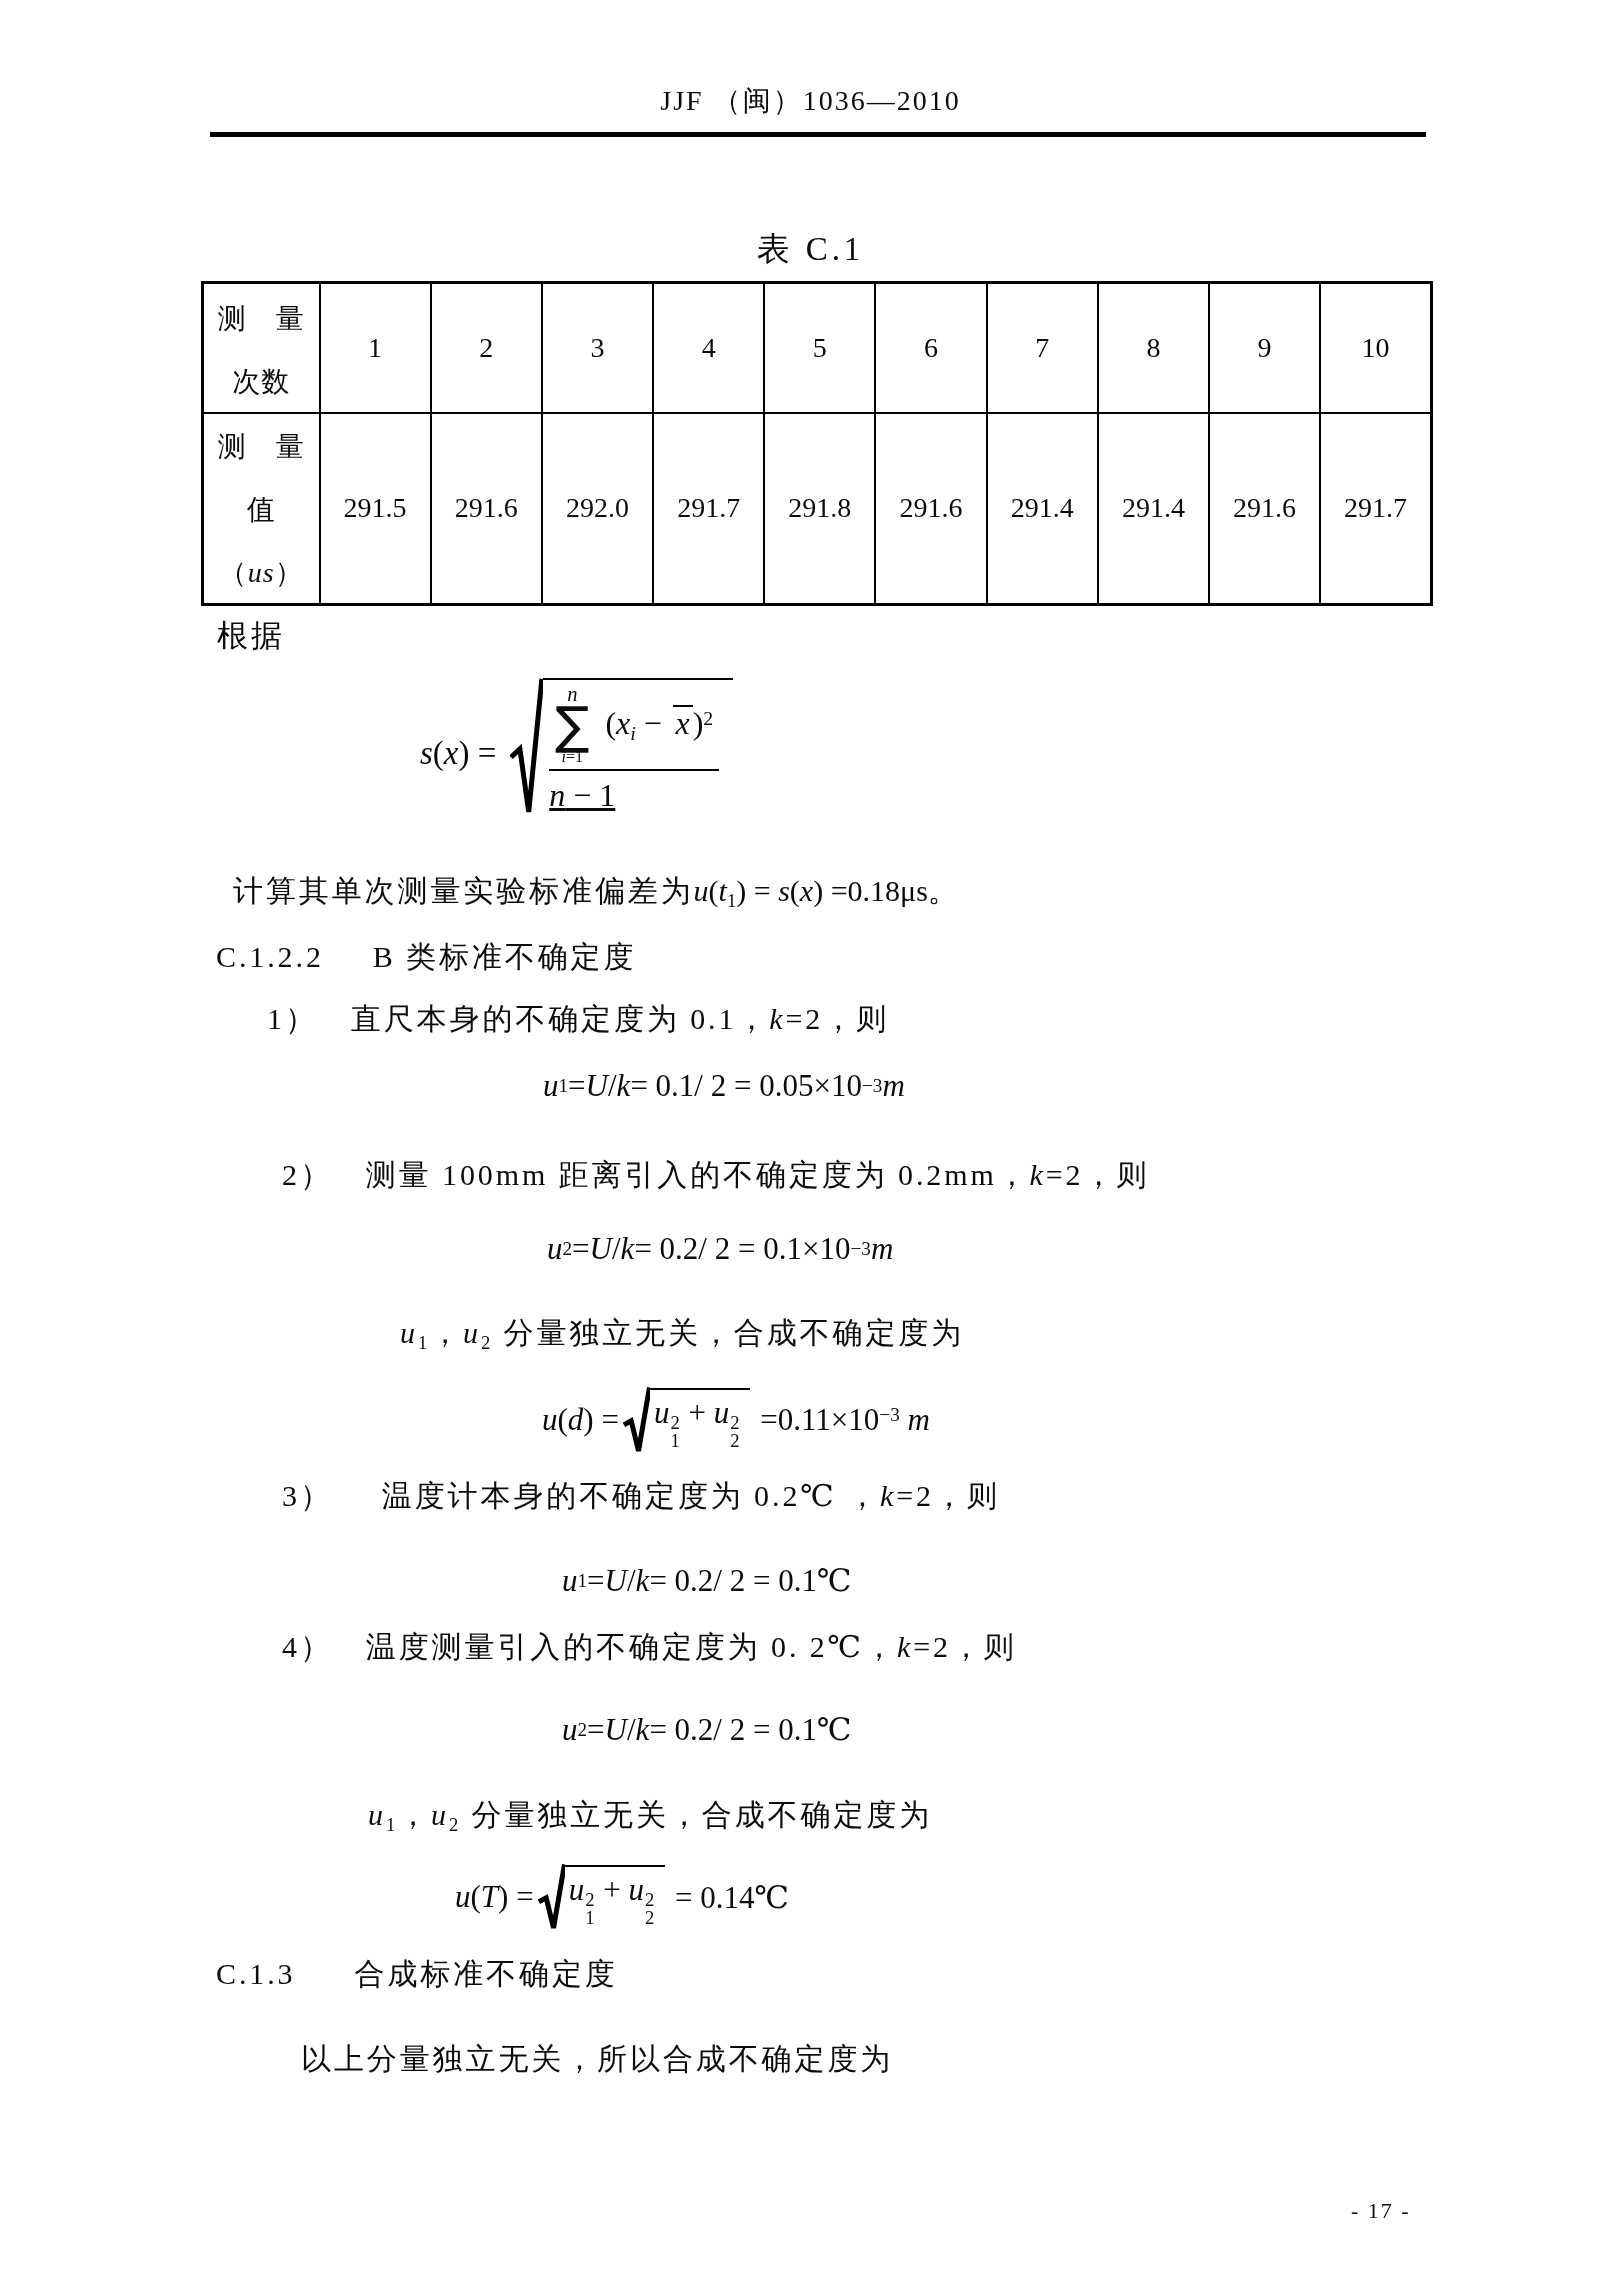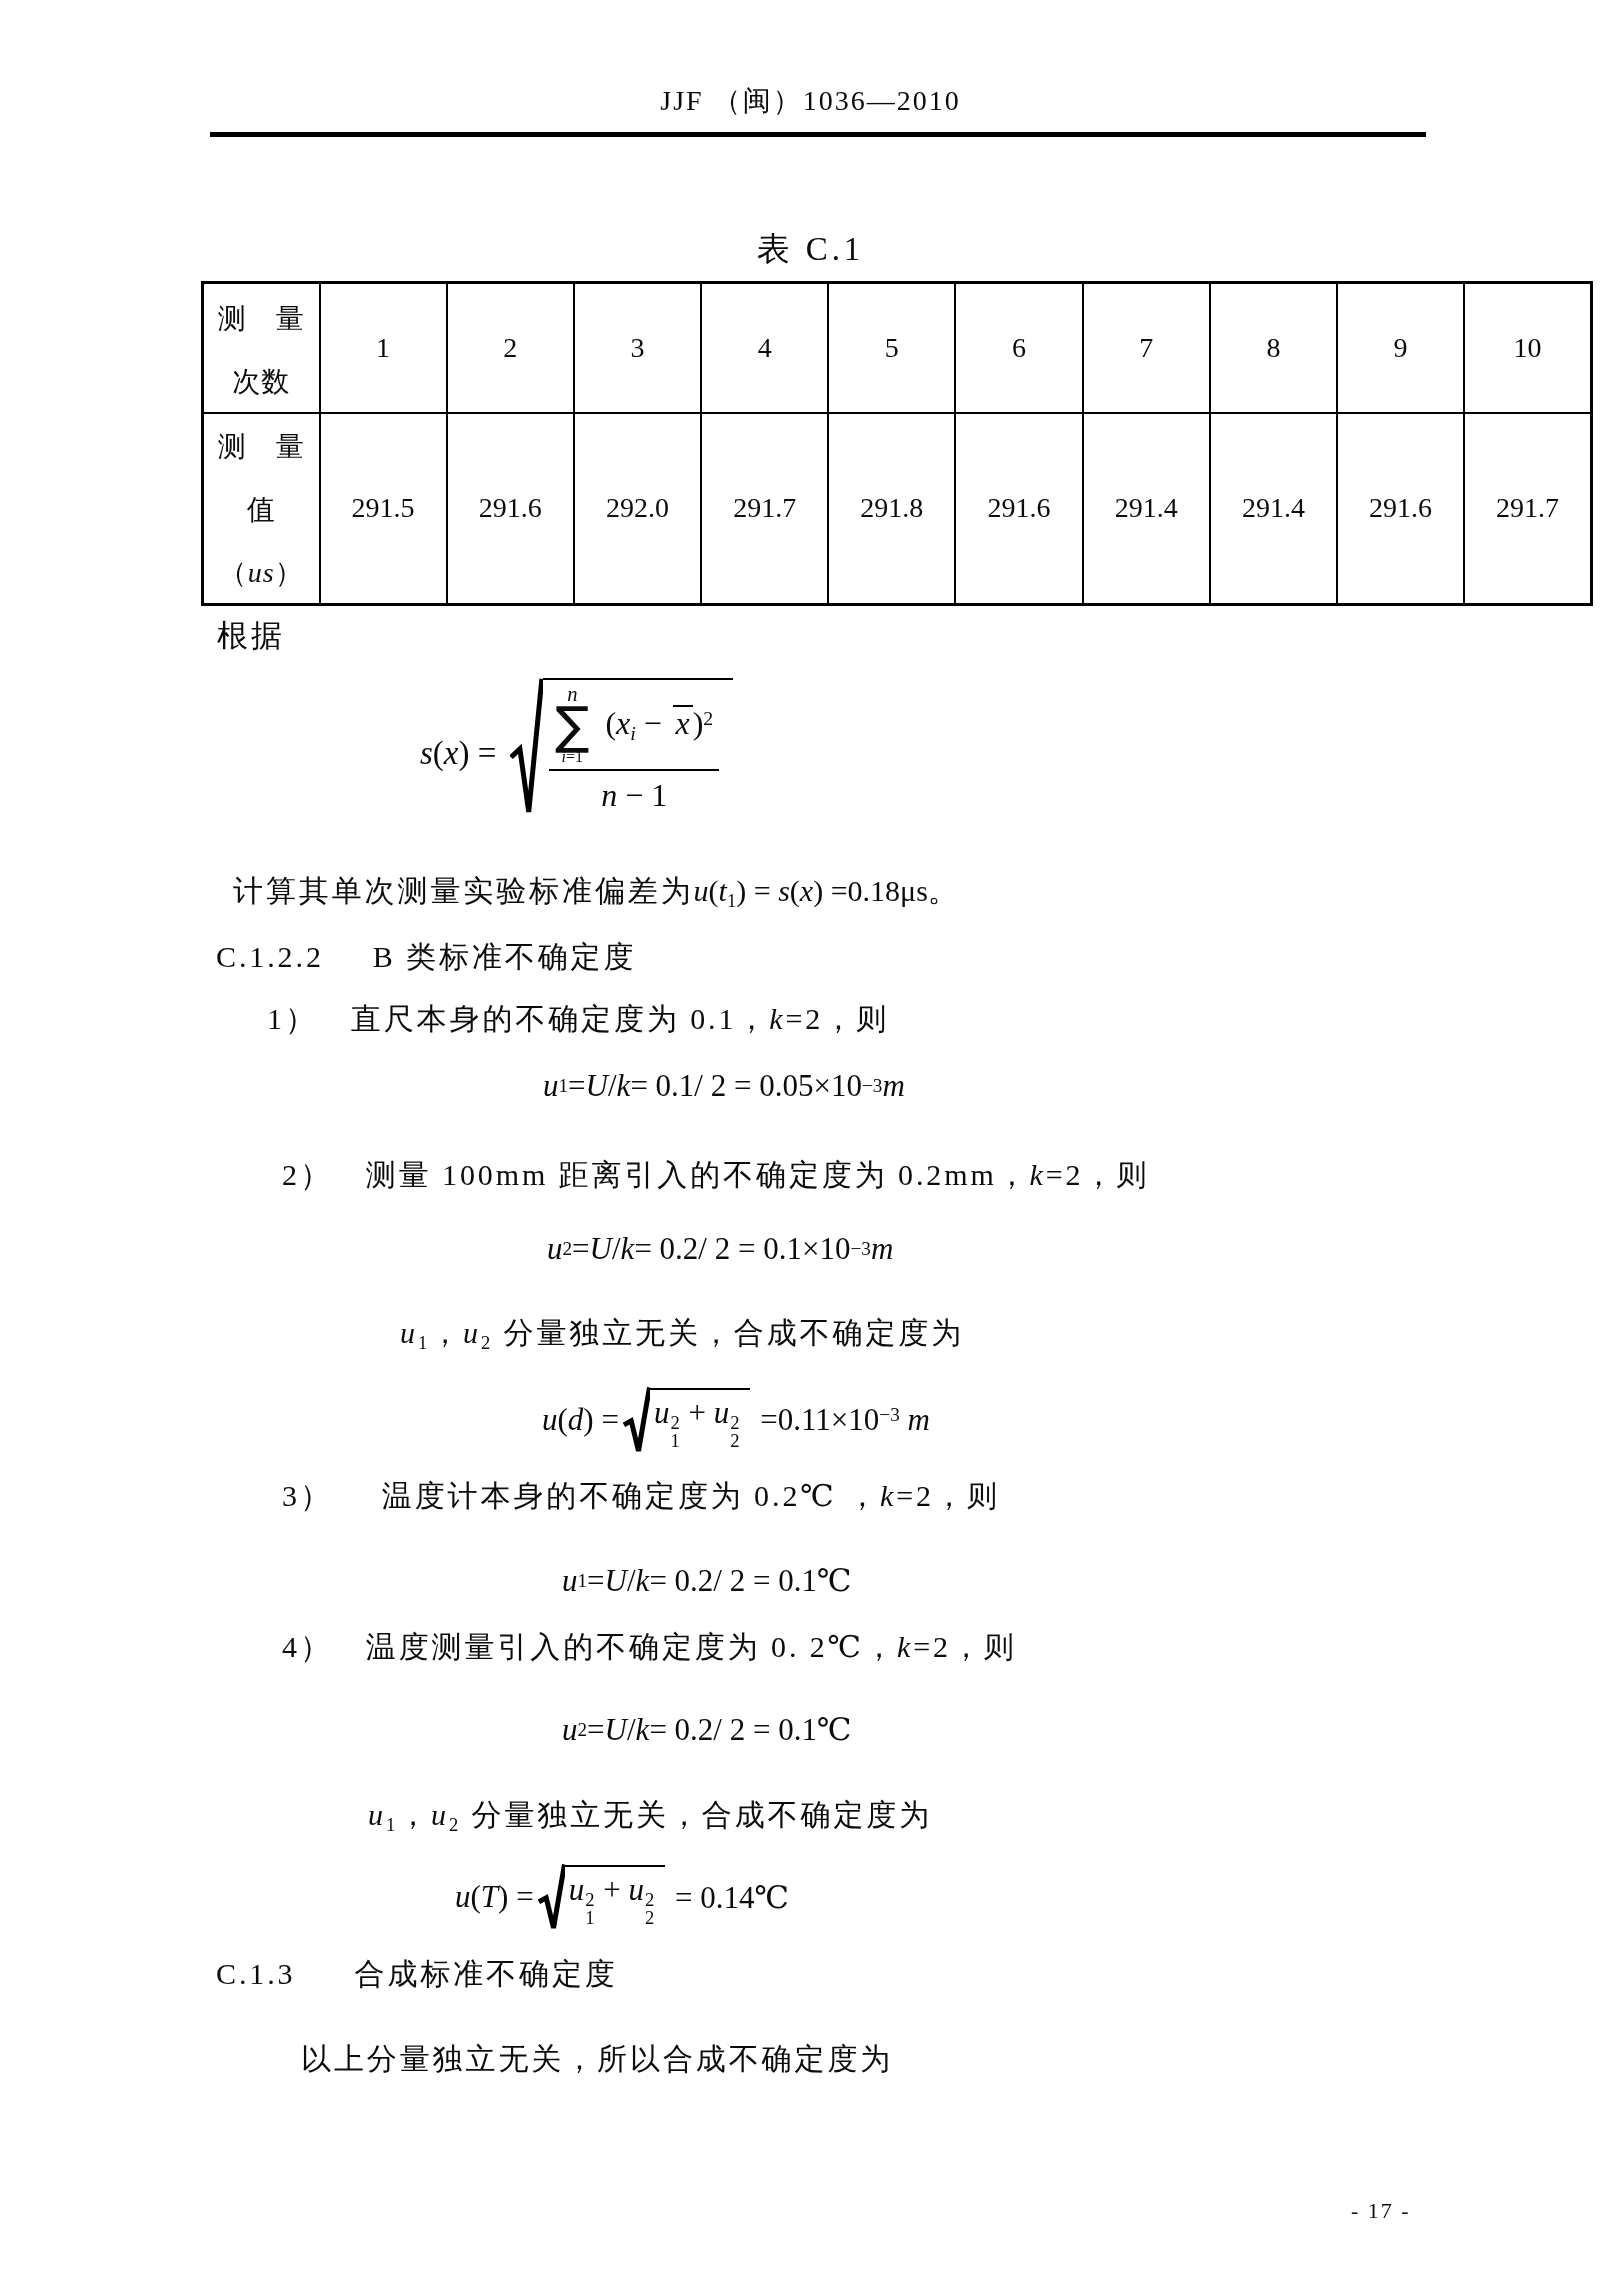--- a/index.html
+++ b/index.html
@@ -12,21 +12,21 @@
     color:#0c0c0c;
     overflow:hidden;
   }
   .abs{position:absolute;}
   
   .doc-header{top:82px;left:0;width:100%;text-align:center;font-size:28px;letter-spacing:2px;}
   .header-rule{top:132px;left:210px;width:1216px;height:4.9px;background:#000;}
   
   .table-title{top:227px;left:0;width:100%;text-align:center;font-size:33px;letter-spacing:3.9px;}
   
-  table.meas{border-collapse:collapse;table-layout:fixed;width:1392px;border:3.9px solid #000;}
+  table.meas{border-collapse:collapse;table-layout:fixed;width:1232px;border:3.9px solid #000;}
   table.meas td{border:2.9px solid #000;text-align:center;vertical-align:middle;font-size:28px;padding:0;}
   td.rowlbl{text-align:left;padding-left:15.7px;font-size:29px;letter-spacing:1px;}
   .lbl-line1{line-height:59px;padding-top:3.9px;}
   .lbl-line2{line-height:61px;padding-top:2px;}
   .unit-i{font-style:italic;}
   
   .cn{font-size:30px;letter-spacing:2.9px;white-space:nowrap;}
   .marker{display:inline-block;}
   .gap34{display:inline-block;width:33px;}
   .gap50{display:inline-block;width:49px;}
@@ -45,21 +45,21 @@
   .radicand{display:inline-block;border-top:2.9px solid #000;margin-left:27.4px;padding:4.9px 9.8px 2px 3.9px;}
   .post{margin-left:9.8px;}
   
   .sd-wrap{display:flex;align-items:flex-start;}
   .sd-lhs{font-size:33px;margin-right:14px;padding-top:57px;}
   .sqrt-big{position:relative;display:inline-flex;}
   .sqrt-big .rad-svg{position:absolute;left:0;top:-2px;bottom:0;width:33px;height:calc(100% + 2px);}
   .radicand-big{display:inline-block;border-top:2.9px solid #000;margin-left:33px;padding:3.9px 13.7px 2px 5.9px;}
   .frac{display:inline-flex;flex-direction:column;align-items:center;}
   .num{display:flex;align-items:center;font-size:32px;padding:0 5.9px 3.9px 5.9px;}
-  .den{border-top:2.9px solid #000;align-self:stretch;text-align:center;font-size:32px;padding-top:5.9px;}
+  .den{border-top:2.9px solid #000;align-self:stretch;text-align:left;font-size:32px;padding-top:5.9px;text-decoration:underline;}
   .sumop{display:inline-flex;flex-direction:column;align-items:center;margin-right:3.9px;}
   .sum-top{font-size:20.6px;line-height:1;}
   .sum-sym{font-family:"DejaVu Sans",sans-serif;font-size:51px;line-height:.88;}
   .sum-bot{font-size:16px;line-height:1;}
   .term{font-size:32px;margin-left:12px;}
   
   .page-num{top:2150px;left:1351px;font-size:22px;letter-spacing:2px;margin-top:48px;}
 </style>
 </head>
 <body>

